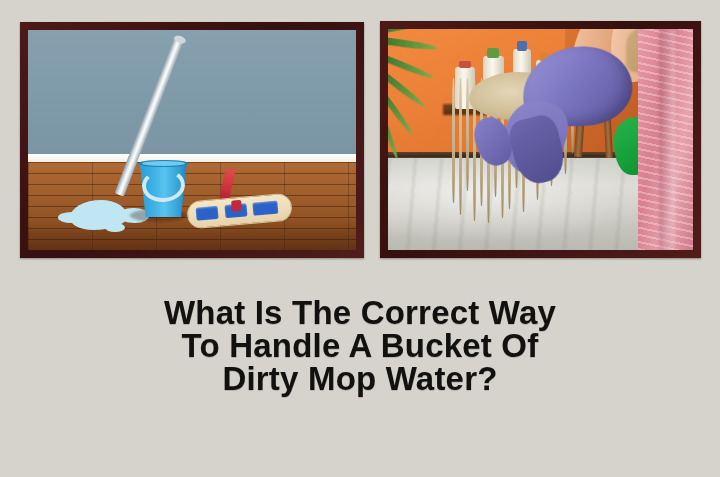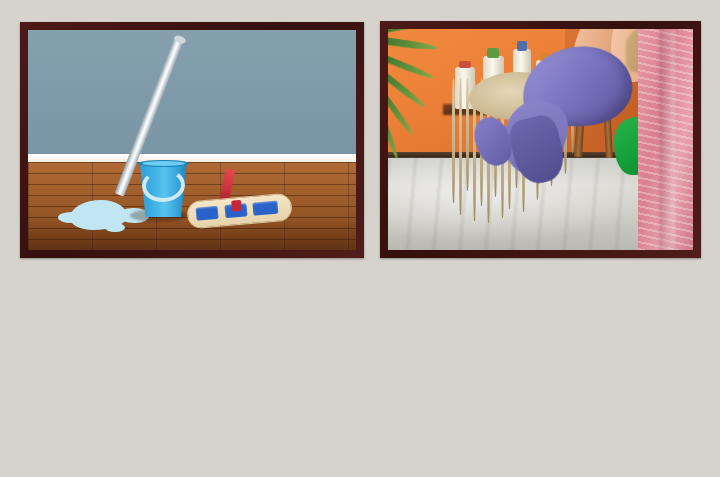--- a/index.html
+++ b/index.html
@@ -324,14 +324,19 @@
         <div class="glove-cuff"></div>
         <div class="glove-small"></div>
 
         <div class="pink-fab"></div>
         <div class="pink-fold"></div>
 
       </div>
     </div>
   </div>
 
+  <div class="caption">
+    <div>What Is The Correct Way</div>
+    <div>To Handle A Bucket Of</div>
+    <div>Dirty Mop Water?</div>
+  </div>
 
 </div>
 
 </body></html>

